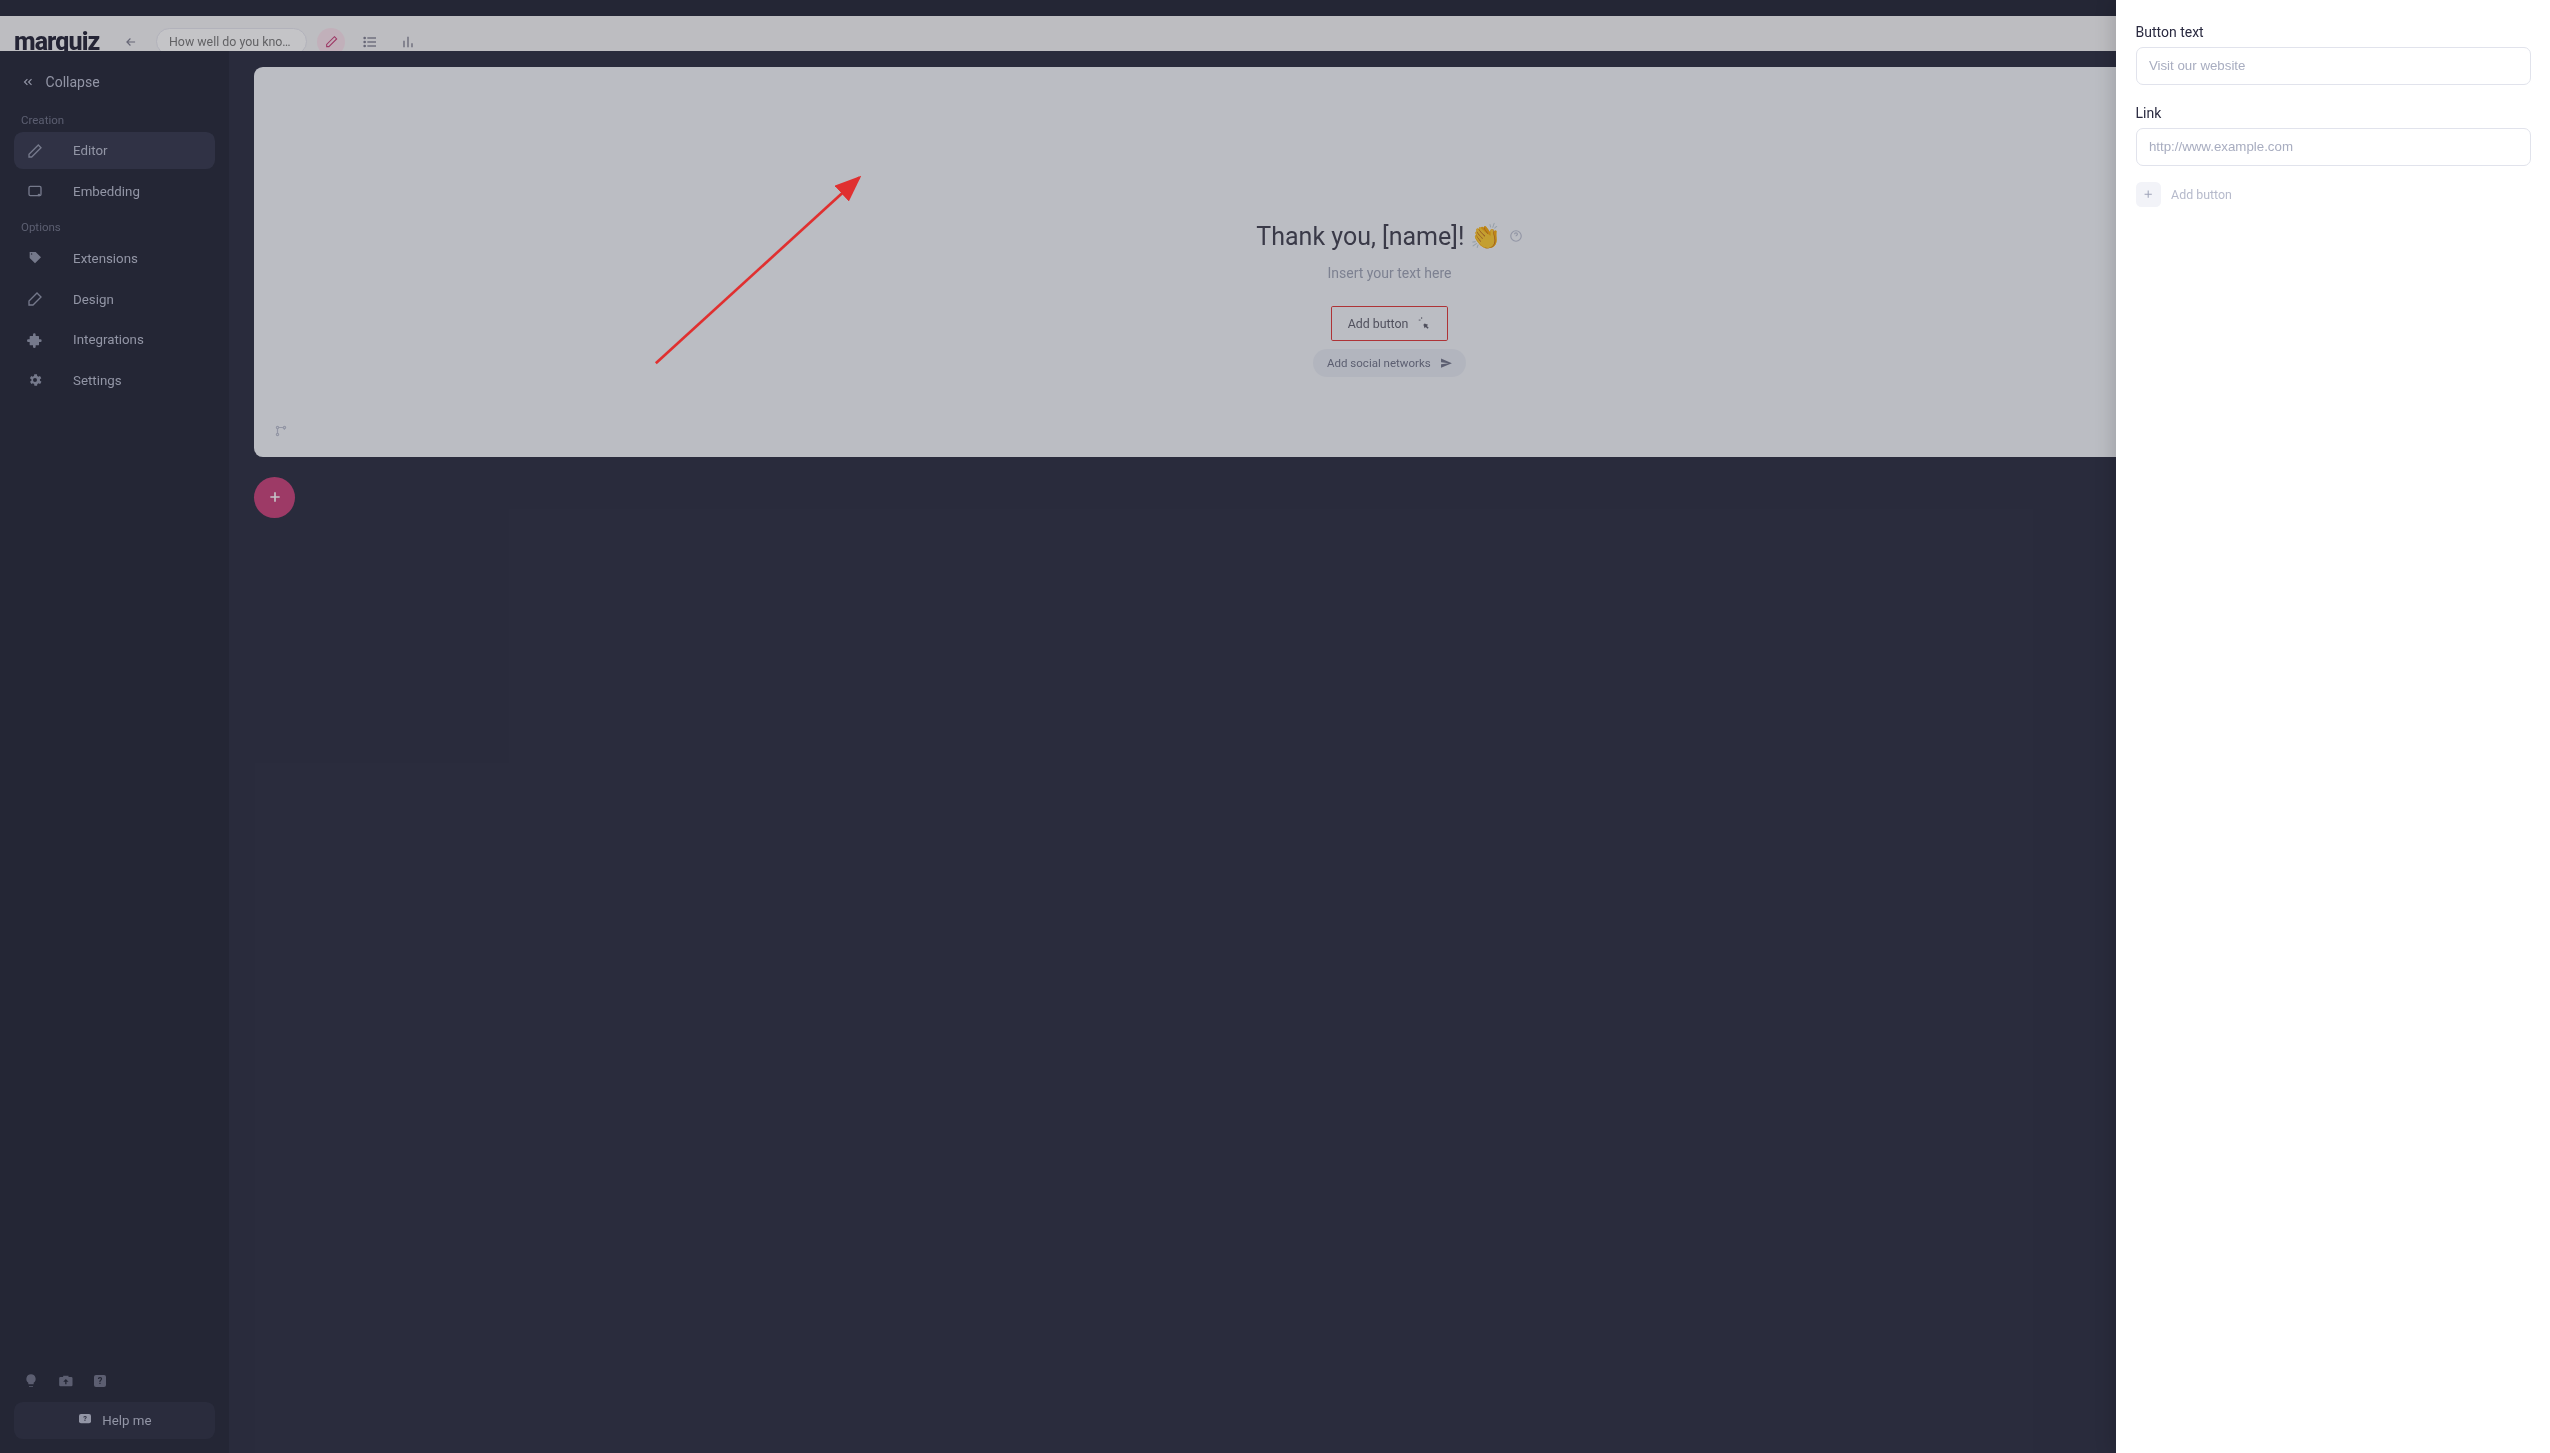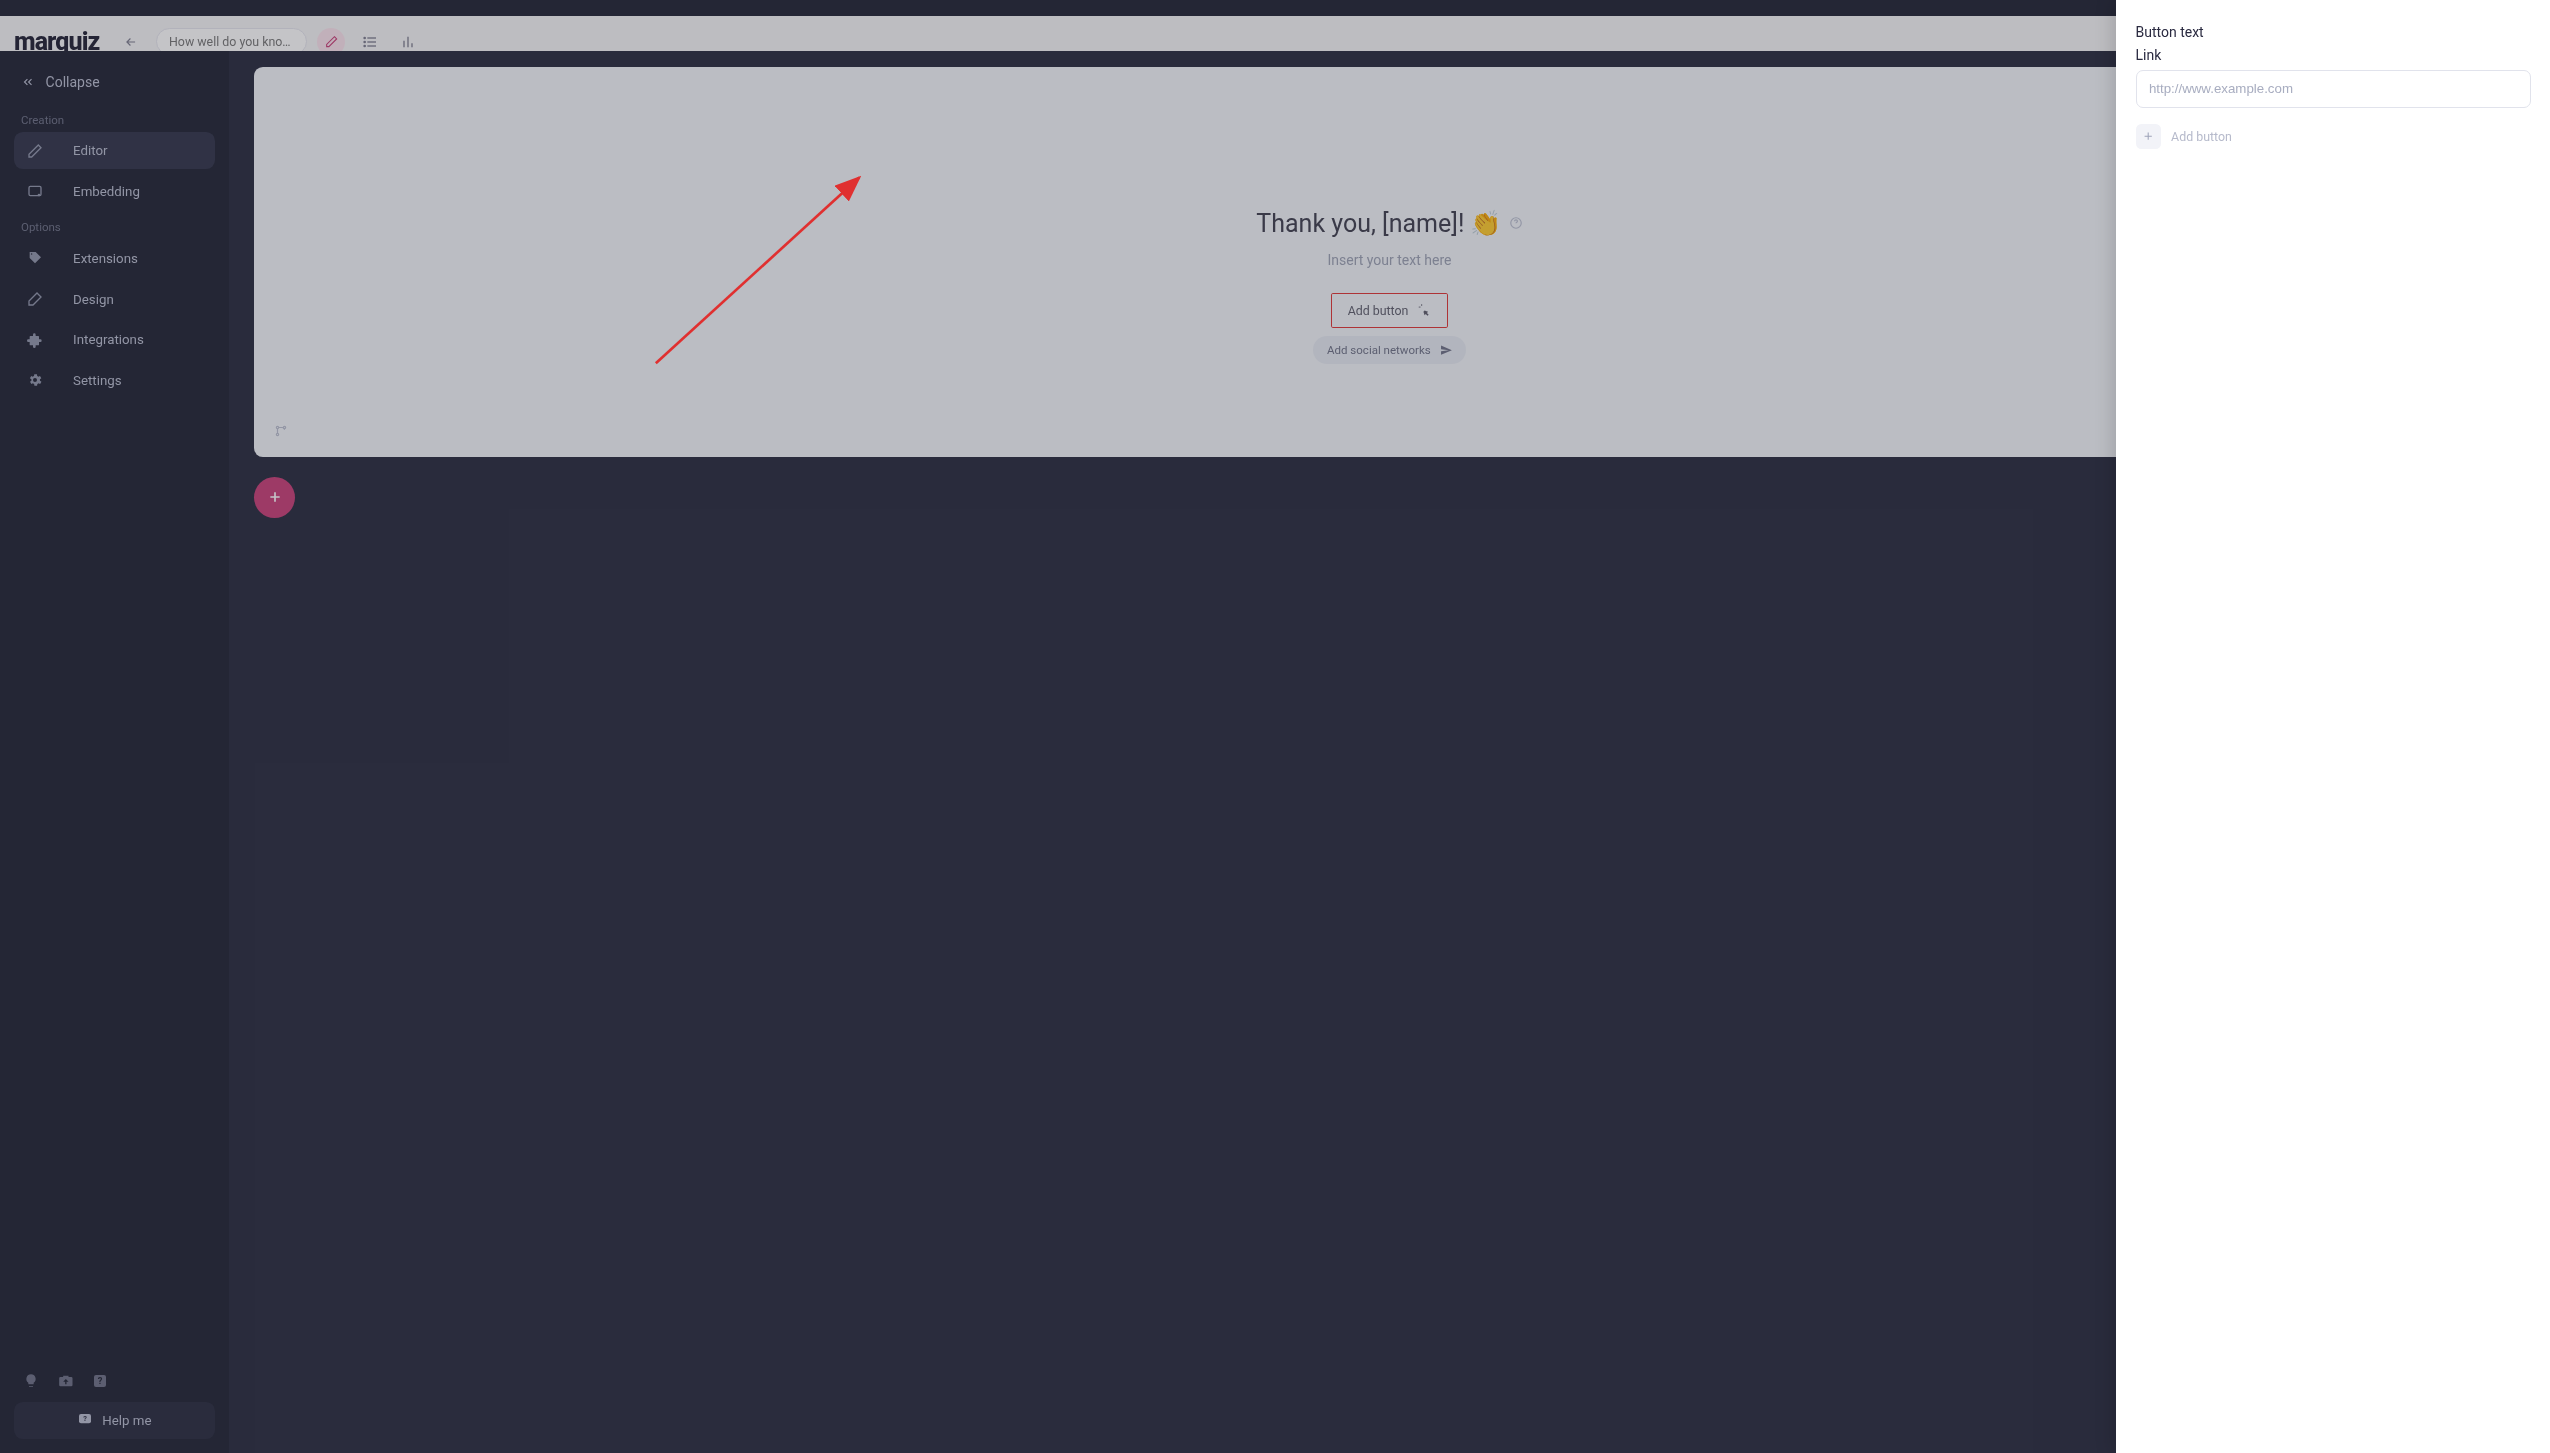--- a/index.html
+++ b/index.html
@@ -117,21 +117,21 @@
   .tab { cursor: pointer; }
 
   .canvas {
     background: #f2f5fa;
     border-radius: 8.9px;
     height: 390px;
     position: relative;
     display: flex;
     flex-direction: column;
     align-items: center;
-    padding-top: 19px;
+    padding-top: 32px;
   }
   .canvas-top {
     width: 100%;
     display: flex;
     justify-content: flex-end;
     align-items: center;
     gap: 12.4px;
     padding: 0 19.5px 0 0;
   }
   .content-drop {
@@ -459,20 +459,21 @@
     <marker id="arrowhead" markerWidth="10" markerHeight="8" refX="9" refY="4" orient="auto">
       <polygon points="0 0, 10 4, 0 8" fill="#e03030"></polygon>
     </marker>
   </defs>
   <line x1="20" y1="240" x2="250" y2="30" stroke="#e03030" stroke-width="3" marker-end="url(#arrowhead)"></line>
 </svg>
 
 <div class="panel">
   <div class="panel-body">
     <div class="field-label">Button text</div>
+    <input class="text-input" type="text" placeholder="Visit our website" style="">
 
     <div class="field-label">Link</div>
     <input class="text-input" type="text" placeholder="http://www.example.com" style="">
 
     <div class="add-btn-row">
       <div class="plus-box">
         <svg width="12.4" height="12.4" viewBox="0 0 24 24" fill="none" stroke="currentColor" stroke-width="2">
             <path d="M12 5v14M5 12h14"></path>
           </svg>
       </div>

